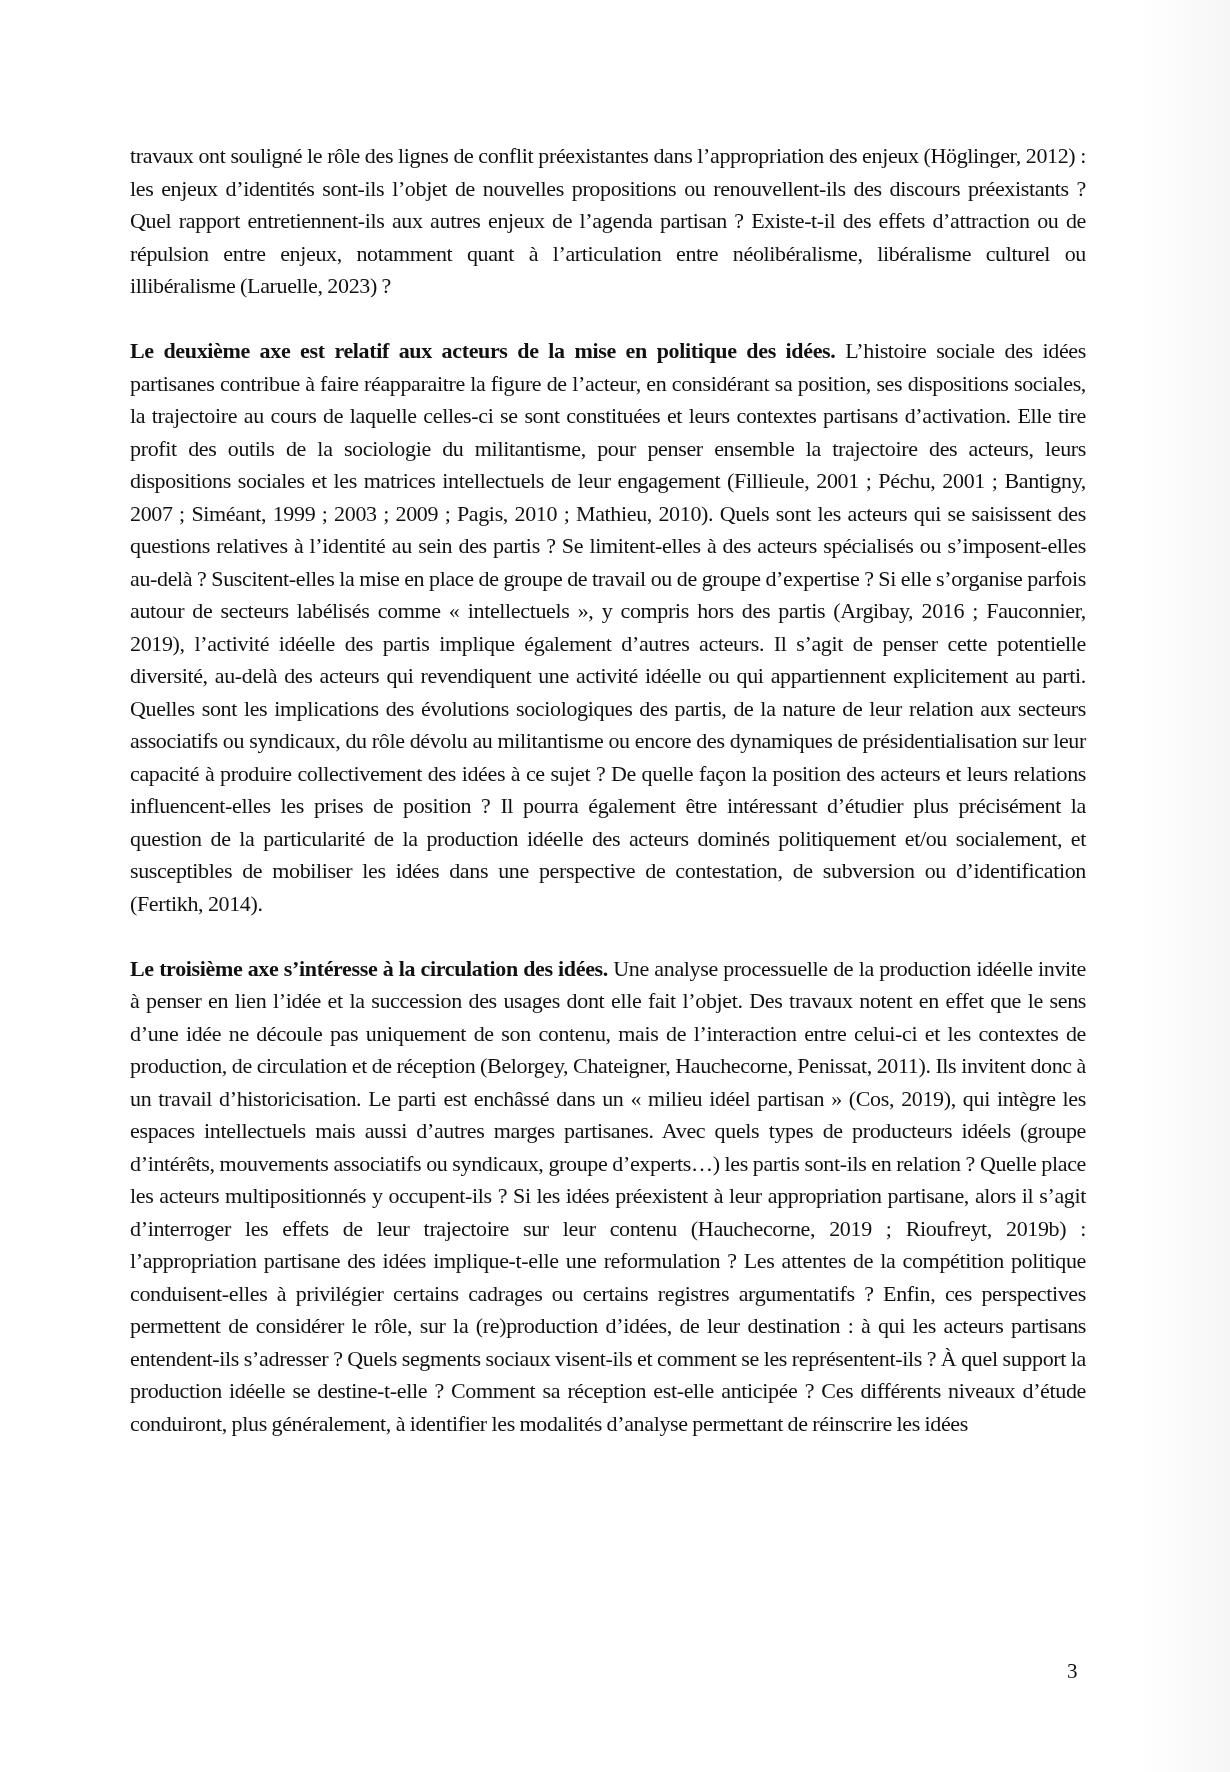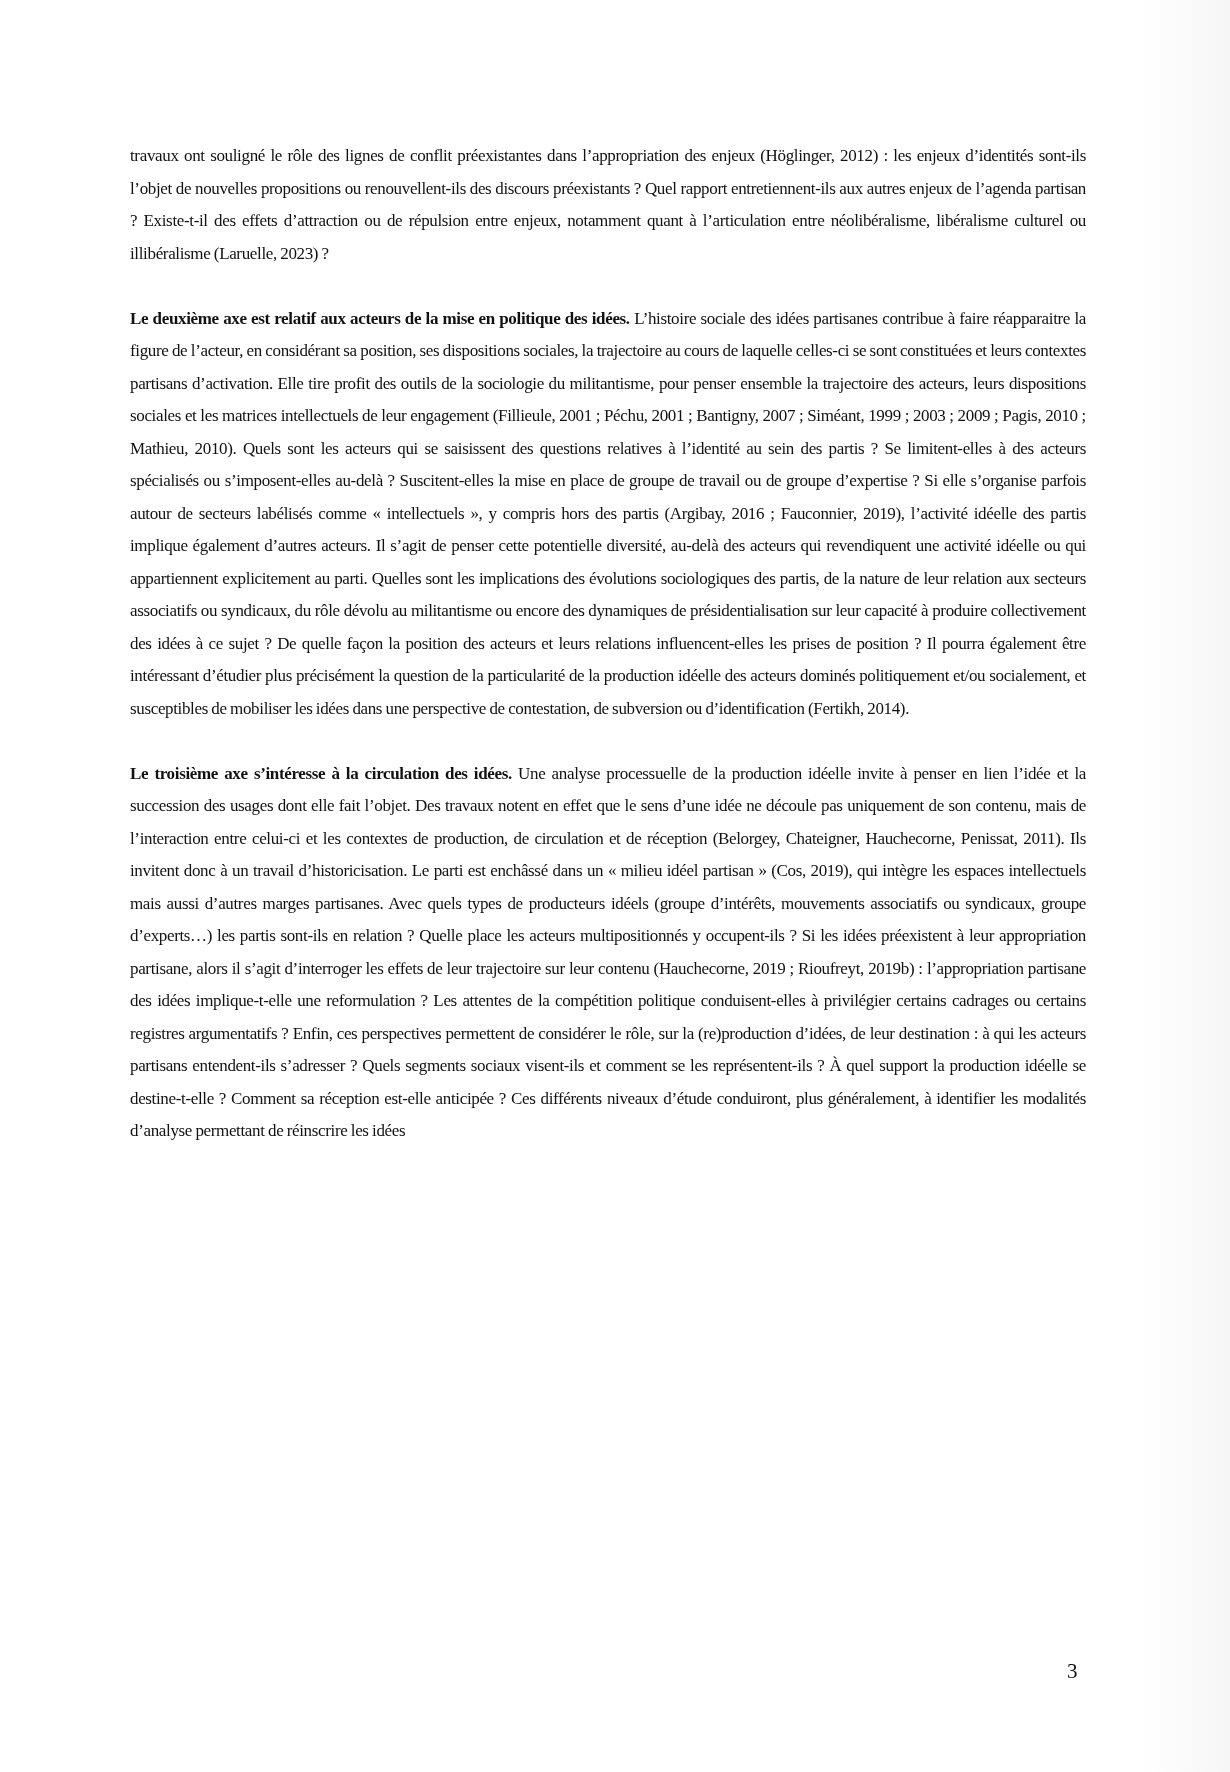--- a/index.html
+++ b/index.html
@@ -20,21 +20,21 @@
       pointer-events: none;
     }
     .page {
       position: absolute;
       left: 130px;
       top: 140px;
       width: 956px;
     }
     .para {
       margin: 0;
-      font-size: 17px;
+      font-size: 22px;
       line-height: 32.5px;
       text-align: justify;
       letter-spacing: -0.35px;
       word-spacing: -0.5px;
     }
     .para + .para { margin-top: 32.5px; }
     .para strong { font-weight: bold; margin-top: 16px; }
     .pagenum {
       position: absolute;
       left: 1067px;

